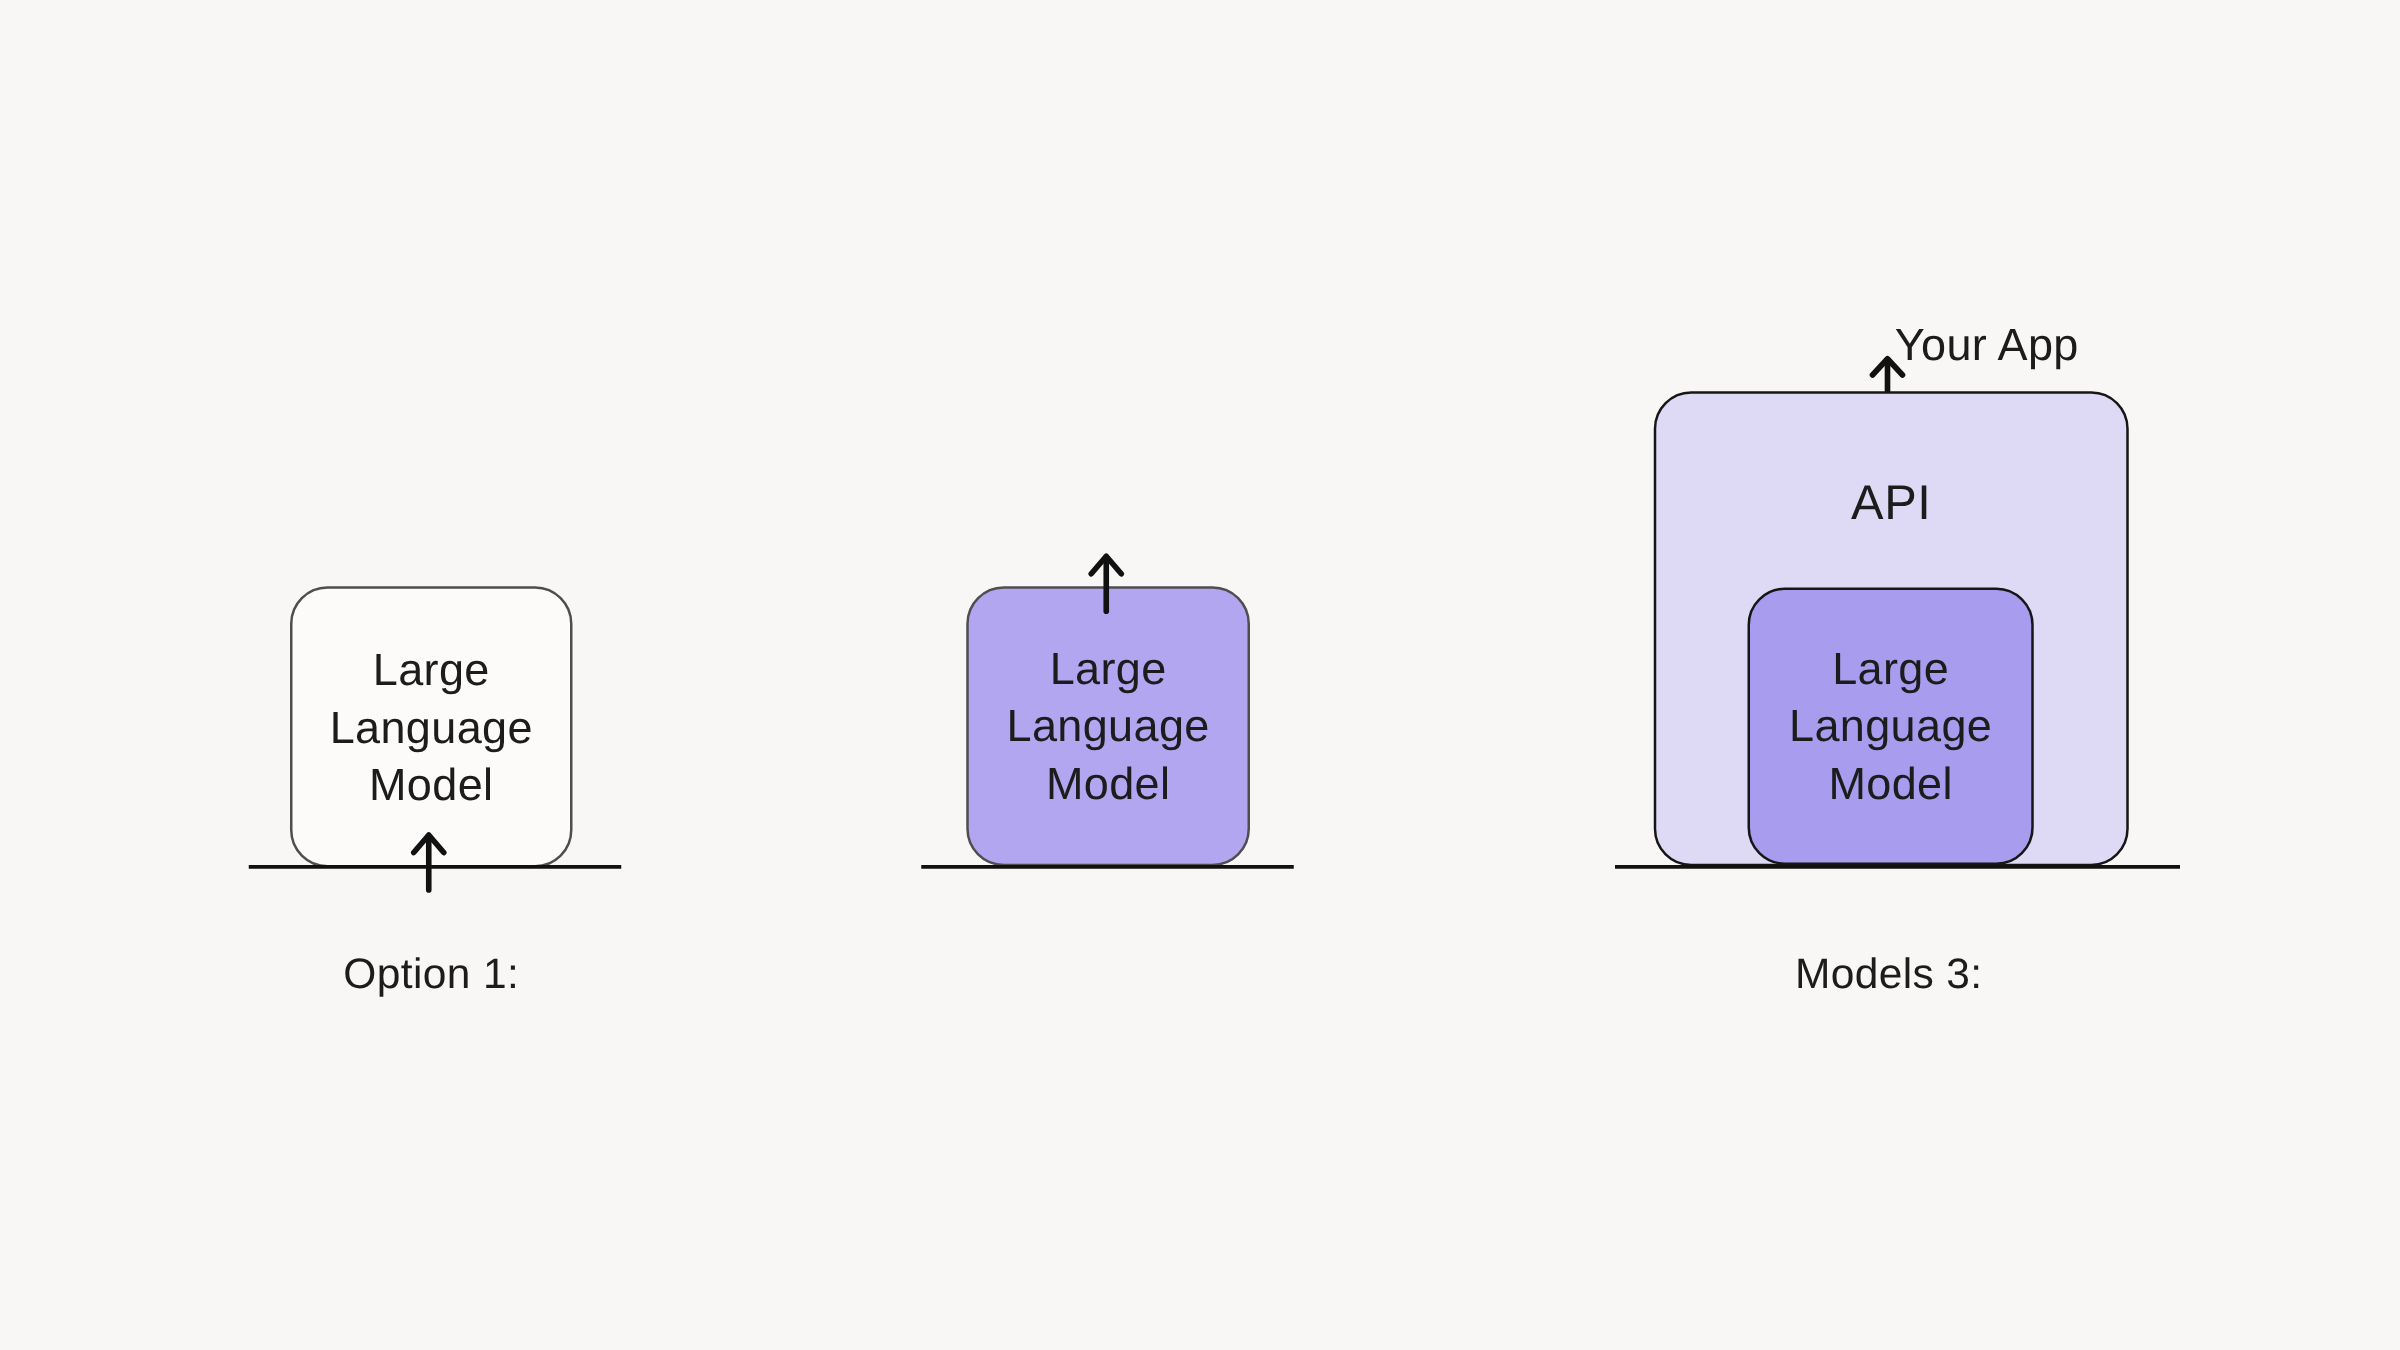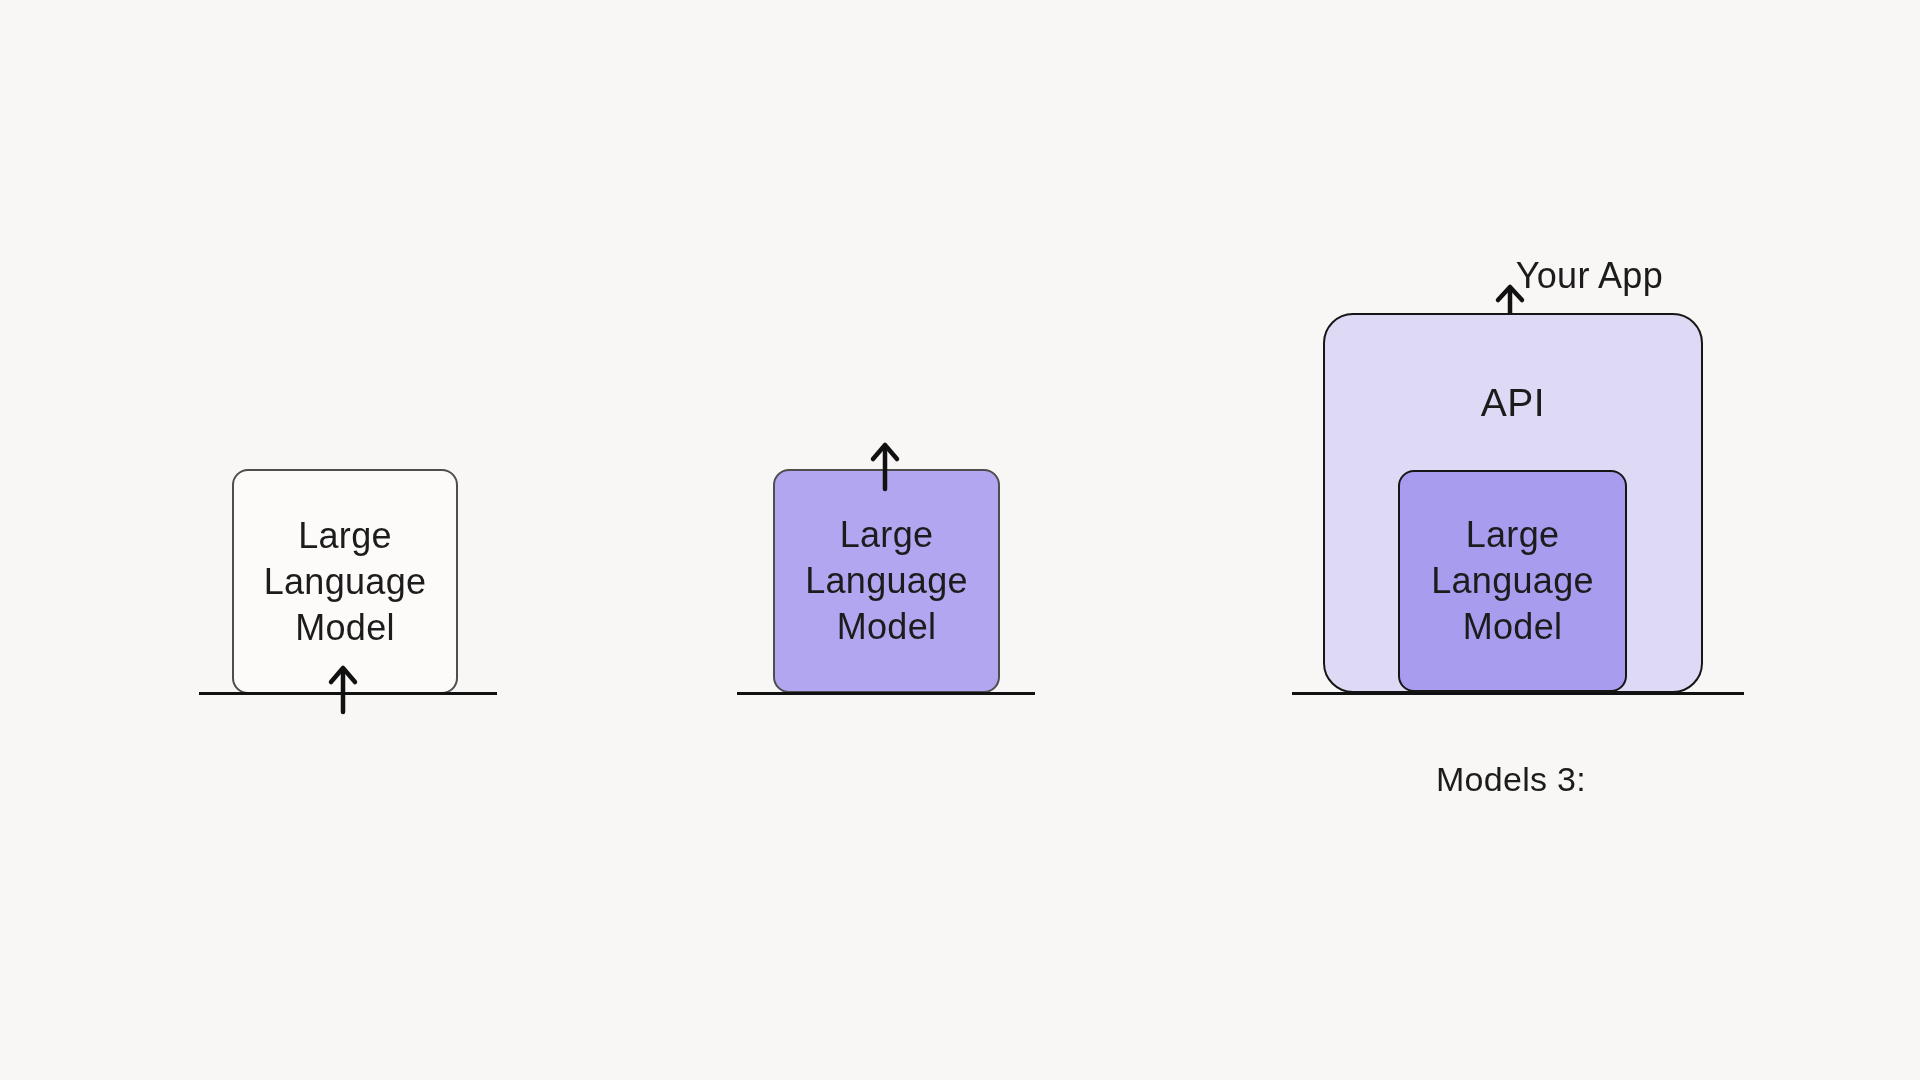--- a/index.html
+++ b/index.html
@@ -26,21 +26,21 @@
   }
   .canvas {
     position: relative;
     width: 1920px; height: 1080px;
   }
   .llm-box {
     position: absolute;
     display: flex;
     align-items: center;
     justify-content: center;
-    border-radius: 16px;
+    border-radius: 30px;
   }
   .box-text {
     font-size: 36px;
     line-height: 46px;
     text-align: center;
     letter-spacing: 0.3px;
   }
   .box-text span { display: block; }
   .box1 {
     left: 232px; top: 469px; width: 226px; height: 225px;
@@ -126,20 +126,21 @@
         <span>Language</span>
         <span>Model</span>
       </div>
     </div>
     <svg class="arrow-svg arrow-1" width="32" height="50" viewBox="0 0 32 50" aria-hidden="true">
       <line x1="16" y1="48" x2="16" y2="6"></line>
       <polyline points="4,18 16,4 28,18"></polyline>
     </svg>
     <div class="baseline baseline-1"></div>
     <div class="caption caption-1">
+      <div>Option 1:</div>
     </div>
   </section>
 
   <section>
     <div class="llm-box box2">
       <div class="box-text">
         <span>Large</span>
         <span>Language</span>
         <span>Model</span>
       </div>

